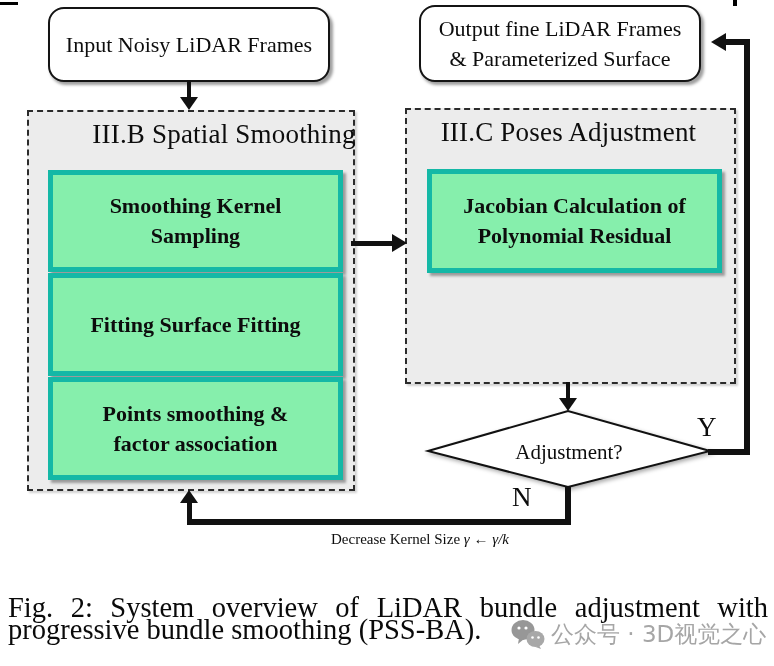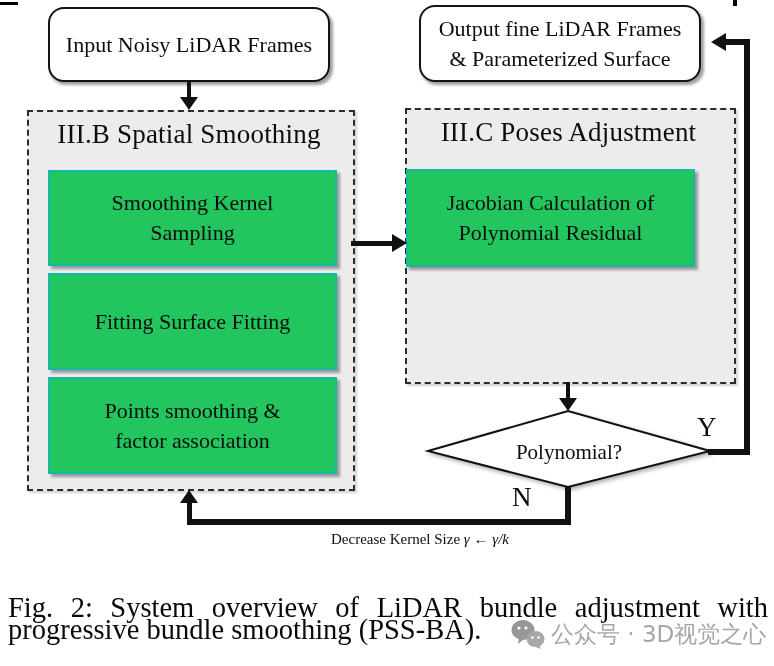--- a/index.html
+++ b/index.html
@@ -8,24 +8,24 @@
   
   .rbox{position:absolute;background:#fff;border:2.5px solid #141414;border-radius:16px;
         box-shadow:2.5px 3px 3px rgba(0,0,0,.38);
         display:flex;align-items:center;justify-content:center;text-align:center;
         font-size:22px;line-height:1.32;white-space:pre-line;}
   
   .panel{position:absolute;background:#ececec;border:2px dashed #2b2b2b;
          box-shadow:1.5px 2px 2px rgba(0,0,0,.18);}
   .ptitle{position:absolute;text-align:center;font-size:27px;letter-spacing:.2px;}
   
-  .pbox{position:absolute;background:#22c55e;border:2px solid #14b8a6;
+  .pbox{position:absolute;background:#86efac;border:5px solid #14b8a6;
         box-shadow:2.5px 3px 2.5px rgba(0,0,0,.35);
         display:flex;align-items:center;justify-content:center;text-align:center;
-        font-size:22px;line-height:1.35;white-space:pre-line;}
+        font-size:22px;line-height:1.35;white-space:pre-line;font-weight:bold;}
   
   .ln{position:absolute;background:#111;}
   .ah{position:absolute;width:0;height:0;}
   .ah-down{border-left:9px solid transparent;border-right:9px solid transparent;border-top:13px solid #111;}
   .ah-up{border-left:9px solid transparent;border-right:9px solid transparent;border-bottom:13px solid #111;}
   .ah-right{border-top:9px solid transparent;border-bottom:9px solid transparent;border-left:15px solid #111;}
   .ah-left{border-top:9px solid transparent;border-bottom:9px solid transparent;border-right:15px solid #111;}
   .branch-label{position:absolute;font-size:27px;}
   #diamond-wrap{position:absolute;left:424px;top:406px;width:290px;height:86px;}
   #diamond-wrap svg{position:absolute;left:0;top:0;filter:drop-shadow(2px 2.5px 2px rgba(0,0,0,.35));}
@@ -49,43 +49,43 @@
   <div class="artifact" style="left:733px;top:0;width:4px;height:6px;"></div>
 
   <div class="rbox" style="left:48px;top:7px;width:278px;height:71px;">Input Noisy LiDAR Frames</div>
   <div class="rbox" style="left:419px;top:5px;width:278px;height:73px;">Output fine LiDAR Frames
 &amp; Parameterized Surface</div>
 
   <div class="ln" style="left:187px;top:80px;width:4px;height:19px;"></div>
   <div class="ah ah-down" style="left:180px;top:97px;"></div>
 
   <div class="panel" style="left:27px;top:110px;width:324px;height:377px;"></div>
-  <div class="ptitle" style="left:27px;top:119px;width:324px;">III.B Spatial Smoothing</div>
+  <div class="ptitle" style="left:27px;top:119px;width:324px;padding-left:35px;">III.B Spatial Smoothing</div>
   <div class="pbox" style="left:48px;top:170px;width:285px;height:92px;">Smoothing Kernel
 Sampling</div>
   <div class="pbox" style="left:48px;top:273px;width:285px;height:93px;">Fitting Surface Fitting</div>
   <div class="pbox" style="left:48px;top:377px;width:285px;height:93px;">Points smoothing &amp;
 factor association</div>
 
   <div class="panel" style="left:405px;top:108px;width:327px;height:272px;"></div>
   <div class="ptitle" style="left:405px;top:117px;width:327px;text-align:center;">III.C Poses Adjustment</div>
-  <div class="pbox" style="left:406px;top:169px;width:285px;height:94px;">Jacobian Calculation of
+  <div class="pbox" style="left:427px;top:169px;width:285px;height:94px;">Jacobian Calculation of
 Polynomial Residual</div>
 
   <div class="ln" style="left:351px;top:241px;width:43px;height:5px;"></div>
   <div class="ah ah-right" style="left:392px;top:234px;"></div>
 
   <div class="ln" style="left:566px;top:382px;width:4px;height:18px;"></div>
   <div class="ah ah-down" style="left:559px;top:398px;"></div>
 
   <div id="diamond-wrap">
     <svg width="290" height="86" viewBox="0 0 290 86">
       <polygon points="4,45 144,5 286,45 144,81" fill="#ffffff" stroke="#111111" stroke-width="2"></polygon>
     </svg>
-    <div id="diamond-label">Polynomial?</div>
+    <div id="diamond-label">Adjustment?</div>
   </div>
   <div class="branch-label" style="left:697px;top:412px;">Y</div>
   <div class="branch-label" style="left:512px;top:482px;">N</div>
 
   <div class="ln" style="left:708px;top:449px;width:42px;height:6px;"></div>
   <div class="ln" style="left:744px;top:39px;width:6px;height:416px;"></div>
   <div class="ln" style="left:726px;top:39px;width:24px;height:6px;"></div>
   <div class="ah ah-left" style="left:711px;top:33px;"></div>
 
   <div class="ln" style="left:565px;top:486px;width:6px;height:37px;"></div>

